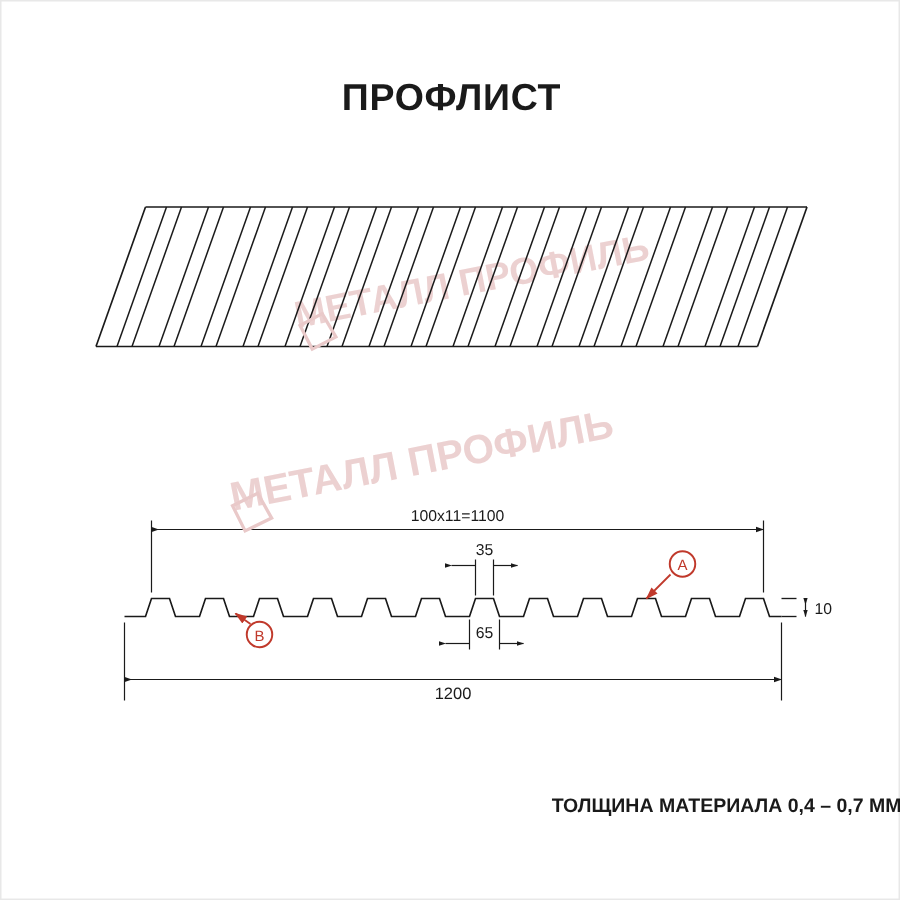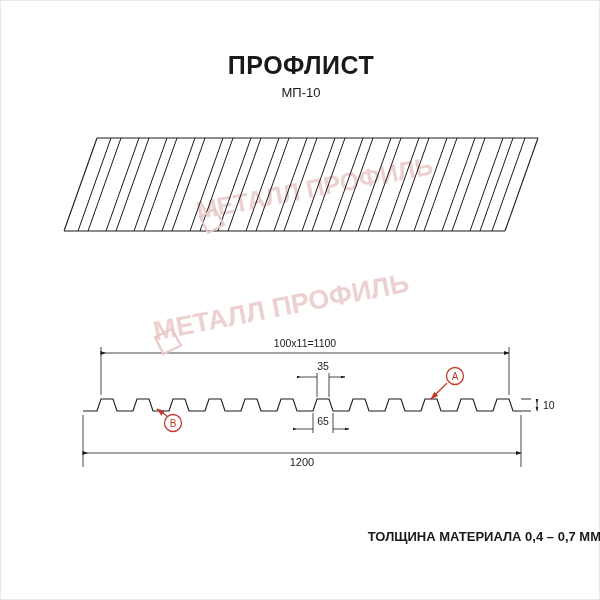--- a/index.html
+++ b/index.html
@@ -82,21 +82,20 @@
     transform: rotate(-11deg);
     transform-origin: left top;
   }
 </style>
 </head>
 <body>
 
 <div id="page">
 
   <div class="title">ПРОФЛИСТ</div>
-  <div class="subtitle">МП-10</div>
 
   <div class="wm wm1">МЕТАЛЛ ПРОФИЛЬ</div>
   <div class="wm wm2">МЕТАЛЛ ПРОФИЛЬ</div>
 
   <svg class="svg-layer" viewBox="0 0 600 600">
     <defs>
       <marker id="arrow-start" viewBox="0 0 10 10" refX="9" refY="5" markerWidth="7" markerHeight="7" orient="auto-start-reverse">
         <path d="M 0 5 L 10 1.6 L 10 8.4 z" fill="#1a1a1a"></path>
       </marker>
       <marker id="arrow-end" viewBox="0 0 10 10" refX="9" refY="5" markerWidth="7" markerHeight="7" orient="auto">

